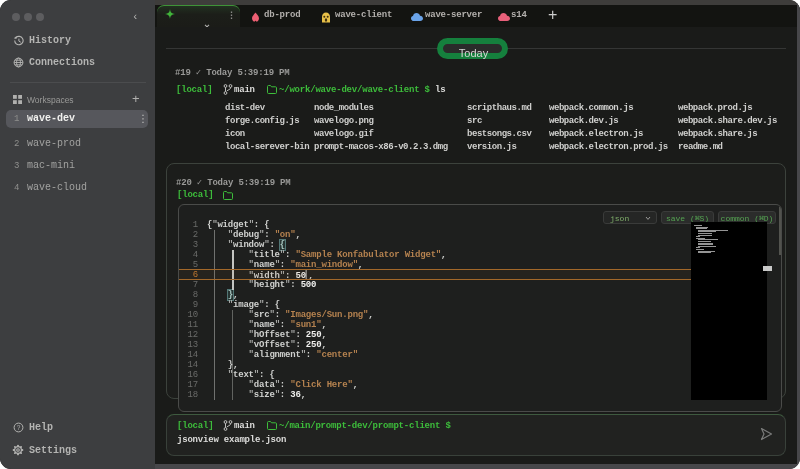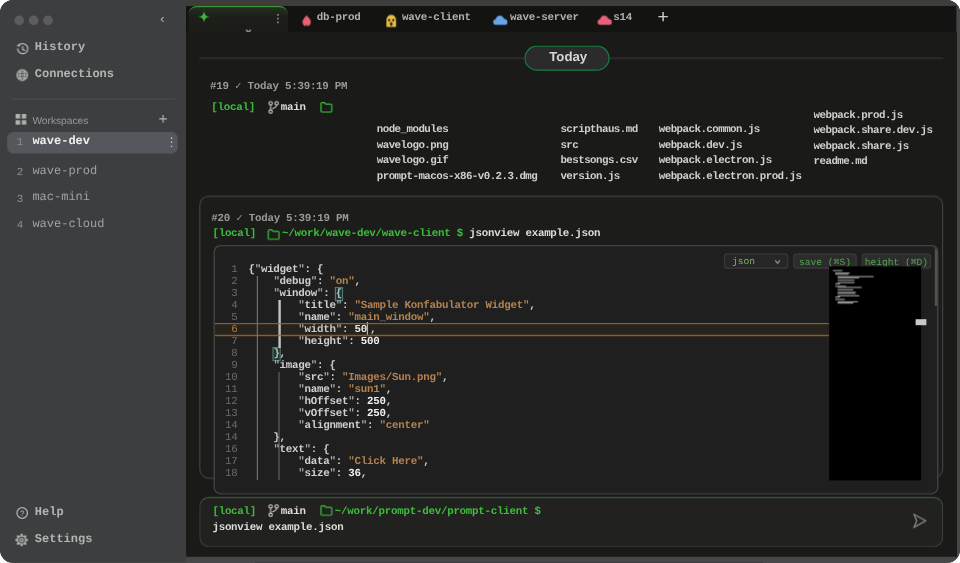--- a/index.html
+++ b/index.html
@@ -20,22 +20,22 @@
   #atab { position:absolute; left:2px; top:0; width:83px; height:22px;
           background:linear-gradient(#223020,#1c1e19 40%,#1b1c18);
           border-top:1.5px solid #3f9338; border-radius:7px 7px 0 0; }
   #content { position:absolute; left:155px; top:27px; width:642px; height:437px; background:#1a1b19; }
   .green { color:#3dbd3b; }
   .grey { color:#9a9a98; }
   .white { color:#dcdcda; }
   .t { font-size:9px; letter-spacing:-0.2px; font-weight:bold; }
   #divline { position:absolute; left:11px; top:21px; width:620px; height:1px; background:#353635; }
   #pill { position:absolute; left:282px; top:11px; width:71px; height:21px; background:#2a2b2a;
-          border:1px solid #15803d; border-radius:11px; color:#d6d6d4;
-          font-family:"Liberation Sans", sans-serif; font-size:11px; text-align:center; line-height:19px; text-indent:2px;font-weight:bold; }
+          border:6px solid #15803d; border-radius:11px; color:#d6d6d4;
+          font-family:"Liberation Sans", sans-serif; font-size:11px; text-align:center; line-height:19px; text-indent:2px; }
   .lscol { position:absolute; font-weight:bold; font-size:9px; letter-spacing:-0.45px; line-height:13px; color:#d0d0ce; white-space:pre; }
   #blk20 { position:absolute; left:11px; top:136px; width:620px; height:236px;
            border:1px solid #3c423c; border-radius:8px; background:#1c1d1b; }
   #editor { position:absolute; left:11px; top:40px; width:604px; height:208px;
             background:#1e1f1e; border:1px solid #4a4b49; border-radius:6px; overflow:hidden;padding-left:40px; }
   .lnum { position:absolute; width:13px; left:6px; text-align:right; font-size:9px; letter-spacing:-0.2px; color:#6a6b69; }
   .cline { position:absolute; left:28px; font-size:9px; letter-spacing:-0.2px; color:#cfd0ce; white-space:pre; font-weight:bold; }
   .str { color:#b5824f; }
   .num { color:#efefed; }
   .key { color:#cfd0ce; }
@@ -146,52 +146,56 @@
     <svg class="abs" style="left:68px; top:57px;" width="10" height="11" viewBox="0 0 10 11">
       <circle cx="2.5" cy="2" r="1.4" fill="none" stroke="#d0d0ce" stroke-width="0.9"></circle>
       <circle cx="7.5" cy="2" r="1.4" fill="none" stroke="#d0d0ce" stroke-width="0.9"></circle>
       <circle cx="2.5" cy="9" r="1.4" fill="none" stroke="#d0d0ce" stroke-width="0.9"></circle>
       <path d="M2.5 3.4 V7.6 M7.5 3.4 C7.5 6 5.5 5.5 3.9 6.8" fill="none" stroke="#d0d0ce" stroke-width="0.9"></path>
     </svg>
     <div class="abs t white" style="left:79px; top:58px;">main</div>
     <svg class="abs" style="left:112px; top:58px;" width="10" height="9" viewBox="0 0 10 9">
       <path d="M0.5 1.5 Q0.5 0.5 1.5 0.5 H3.5 L4.5 1.8 H8.5 Q9.5 1.8 9.5 2.8 V7.5 Q9.5 8.5 8.5 8.5 H1.5 Q0.5 8.5 0.5 7.5 Z" fill="none" stroke="#3dbd3b" stroke-width="1"></path>
     </svg>
-
+    <div class="abs t green" style="left:124px; top:58px;">~/work/wave-dev/wave-client $ <span class="white">ls</span></div>
+
+    <div class="lscol" style="left:70px;   top:75px;">dist-dev
+forge.config.js
+icon
+local-serever-bin</div>
     <div class="lscol" style="left:159px;  top:75px;">node_modules
 wavelogo.png
 wavelogo.gif
 prompt-macos-x86-v0.2.3.dmg</div>
     <div class="lscol" style="left:312px;  top:75px;">scripthaus.md
 src
 bestsongs.csv
 version.js</div>
     <div class="lscol" style="left:394px;  top:75px;">webpack.common.js
 webpack.dev.js
 webpack.electron.js
 webpack.electron.prod.js</div>
-    <div class="lscol" style="left:523px;  top:63px;">webpack.prod.js
+    <div class="lscol" style="left:523px;  top:75px;">webpack.prod.js
 webpack.share.dev.js
 webpack.share.js
 readme.md</div>
 
     <div id="blk20">
       <div class="abs grey t" style="left:9px; top:13px;">#20 ✓ Today 5:39:19 PM</div>
       <div class="abs t green" style="left:10px; top:26px;">[local]</div>
       <svg class="abs" style="left:56px; top:27px;" width="10" height="9" viewBox="0 0 10 9">
         <path d="M0.5 1.5 Q0.5 0.5 1.5 0.5 H3.5 L4.5 1.8 H8.5 Q9.5 1.8 9.5 2.8 V7.5 Q9.5 8.5 8.5 8.5 H1.5 Q0.5 8.5 0.5 7.5 Z" fill="none" stroke="#3dbd3b" stroke-width="1"></path>
       </svg>
-      <div class="abs t green" style="left:68px; top:26px;">~/work/wave-dev/wave-client $ <span class="white">jsonview example.json</span></div>
       <div class="abs" style="left:254px; top:41px; font-size:7px; color:#c8c8c8;">1</div>
       <div id="editor">
         <div class="abs" style="left:424px; top:6px; width:54px; height:13px; background:#252625; border:1px solid #3a3b3a; border-radius:3px; font-size:8px; color:#7fae6a; padding:2px 0 0 6px;">json<svg style="position:absolute; right:5px; top:4px;" width="6" height="5" viewBox="0 0 6 5">
               <path d="M1 1 L3 3.4 L5 1" fill="none" stroke="#9a9a98" stroke-width="1"></path>
             </svg></div>
         <div class="btn" style="left:482px; width:53px;">save (⌘S)</div>
-        <div class="btn" style="left:539px; width:58px;">height (⌘D)</div>
+        <div class="btn" style="left:539px; width:58px;">common (⌘D)</div>
         <div id="code">
             <div class="lnum" style="top:15px; ">1</div>
             <div class="cline" style="top:15px;"><span class="pun">{</span><span class="qt">"</span><span class="key">widget</span><span class="qt">"</span><span class="pun">: {</span></div>
             <div class="lnum" style="top:25px; ">2</div>
             <div class="cline" style="top:25px;"><span class="pun">    </span><span class="qt">"</span><span class="key">debug</span><span class="qt">"</span><span class="pun">: </span><span class="str">"on"</span><span class="pun">,</span></div>
             <div class="lnum" style="top:35px; ">3</div>
             <div class="cline" style="top:35px;"><span class="pun">    </span><span class="qt">"</span><span class="key">window</span><span class="qt">"</span><span class="pun">: </span><span style="background:rgba(62,106,104,0.28); outline:1px solid rgba(100,150,148,0.75); color:#aac8c2;">{</span></div>
             <div class="lnum" style="top:45px; ">4</div>
             <div class="cline" style="top:45px;"><span class="pun">        </span><span class="qt">"</span><span class="key">title</span><span class="qt">"</span><span class="pun">: </span><span class="str">"Sample Konfabulator Widget"</span><span class="pun">,</span></div>
             <div class="lnum" style="top:55px; ">5</div>
@@ -257,21 +261,21 @@
       <svg class="abs" style="left:56px; top:5px;" width="10" height="11" viewBox="0 0 10 11">
         <circle cx="2.5" cy="2" r="1.4" fill="none" stroke="#d0d0ce" stroke-width="0.9"></circle>
         <circle cx="7.5" cy="2" r="1.4" fill="none" stroke="#d0d0ce" stroke-width="0.9"></circle>
         <circle cx="2.5" cy="9" r="1.4" fill="none" stroke="#d0d0ce" stroke-width="0.9"></circle>
         <path d="M2.5 3.4 V7.6 M7.5 3.4 C7.5 6 5.5 5.5 3.9 6.8" fill="none" stroke="#d0d0ce" stroke-width="0.9"></path>
       </svg>
       <div class="abs t white" style="left:67px; top:6px;">main</div>
       <svg class="abs" style="left:100px; top:6px;" width="10" height="9" viewBox="0 0 10 9">
         <path d="M0.5 1.5 Q0.5 0.5 1.5 0.5 H3.5 L4.5 1.8 H8.5 Q9.5 1.8 9.5 2.8 V7.5 Q9.5 8.5 8.5 8.5 H1.5 Q0.5 8.5 0.5 7.5 Z" fill="none" stroke="#3dbd3b" stroke-width="1"></path>
       </svg>
-      <div class="abs t green" style="left:112px; top:6px;">~/work/prompt-dev/prompt-client $</div>
+      <div class="abs t green" style="left:112px; top:6px;">~/main/prompt-dev/prompt-client $</div>
       <div class="abs t white" style="left:10px; top:20px;">jsonview example.json</div>
       <svg class="abs" style="left:593px; top:12px;" width="13" height="14" viewBox="0 0 13 14">
         <path d="M1.5 1.5 L11.5 7 L1.5 12.5 L4 7 Z" fill="none" stroke="#7a7b7a" stroke-width="1.2" stroke-linejoin="round"></path>
       </svg>
     </div>
   </div>
 
   <div id="rightedge"></div>
   <div id="botedge"></div>
 </div>

